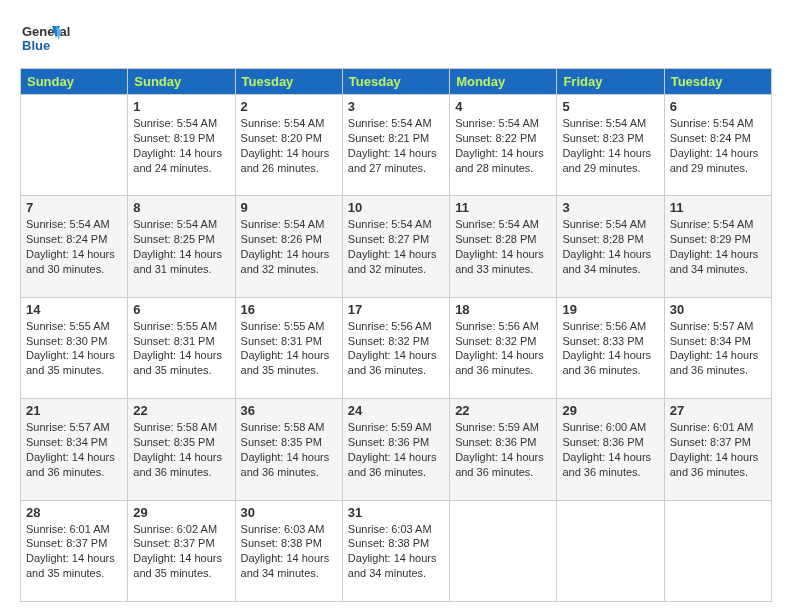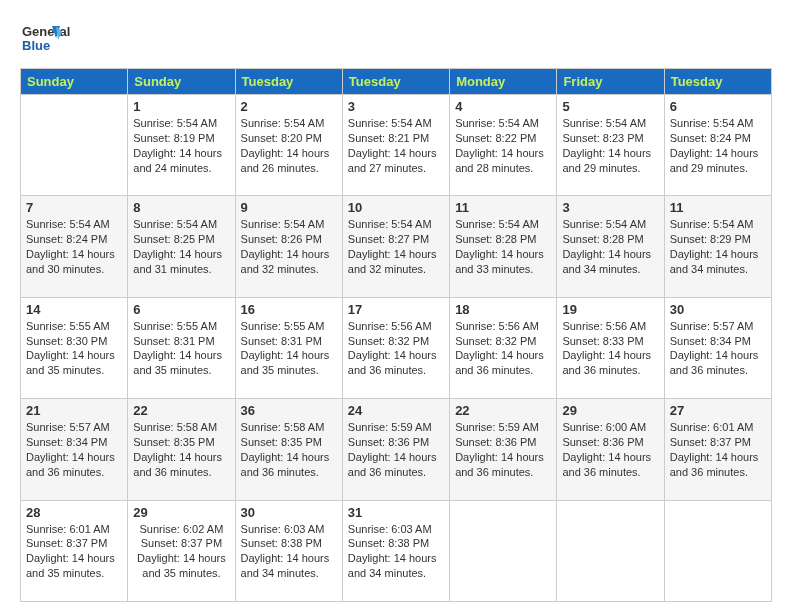--- a/index.html
+++ b/index.html
@@ -292,21 +292,21 @@
         </tr>
         <tr>
           <td>
             <span class="cell-day">28</span>
             <div class="cell-info" style="white-space: pre-line;">Sunrise: 6:01 AM
 Sunset: 8:37 PM
 Daylight: 14 hours and 35 minutes.</div>
           </td>
           <td>
             <span class="cell-day">29</span>
-            <div class="cell-info" style="white-space: pre-line; text-align: center;">Sunrise: 6:02 AM
+            <div class="cell-info" style="white-space: pre-line;">Sunrise: 6:02 AM
 Sunset: 8:37 PM
 Daylight: 14 hours and 35 minutes.</div>
           </td>
           <td>
             <span class="cell-day">30</span>
             <div class="cell-info" style="white-space: pre-line;">Sunrise: 6:03 AM
 Sunset: 8:38 PM
 Daylight: 14 hours and 34 minutes.</div>
           </td>
           <td>

